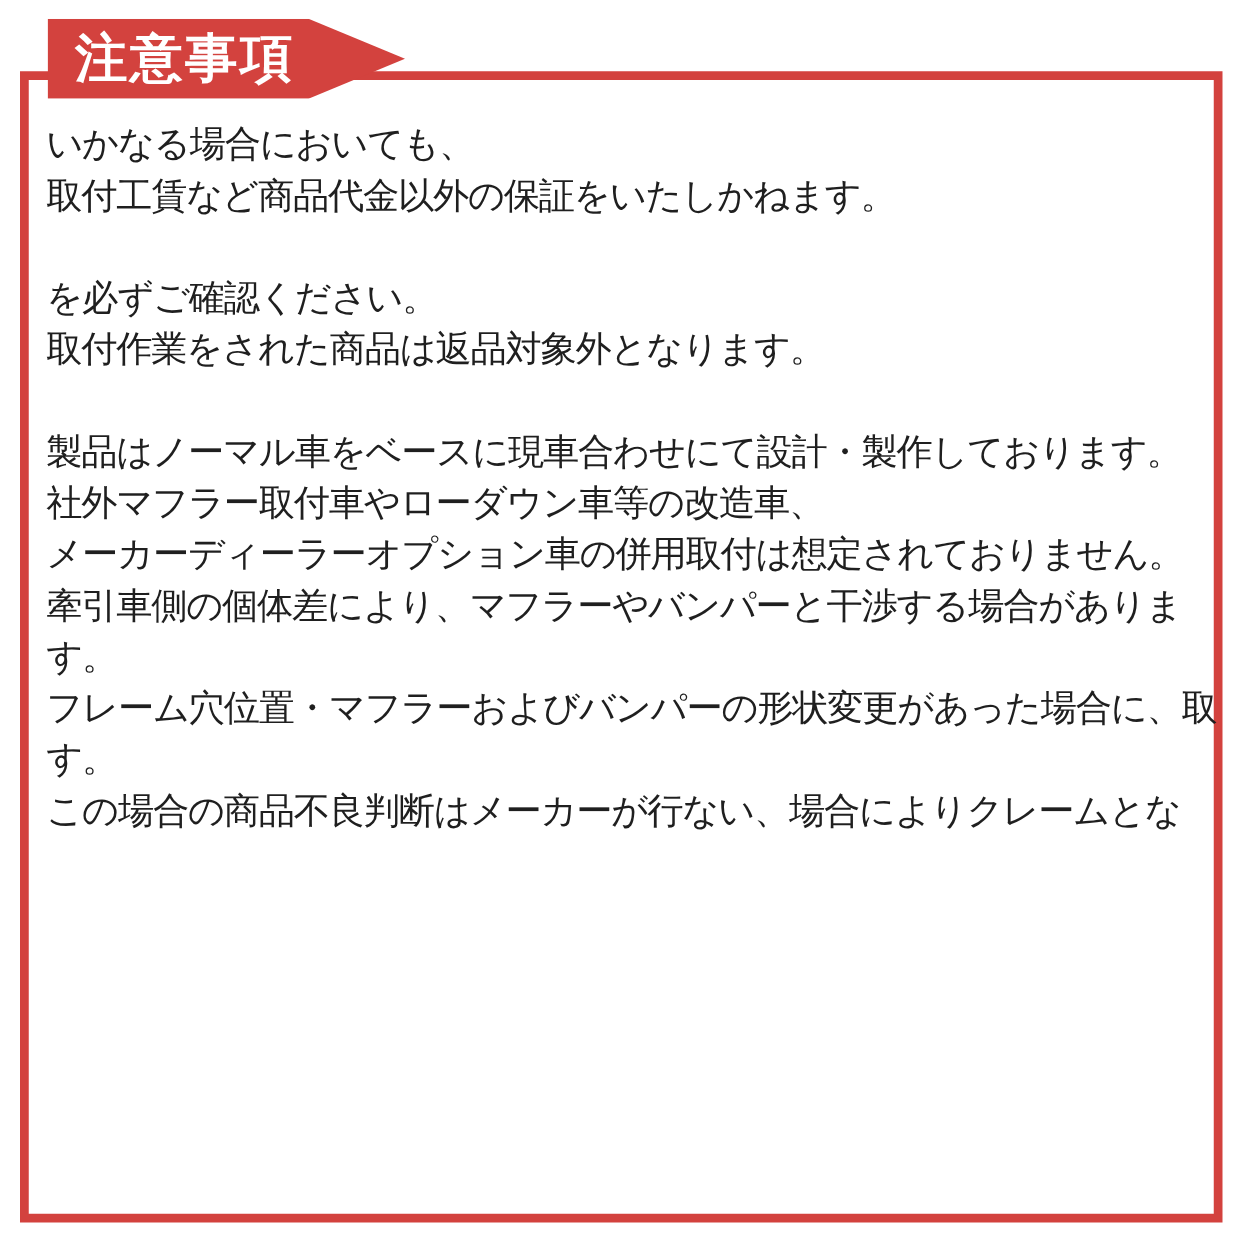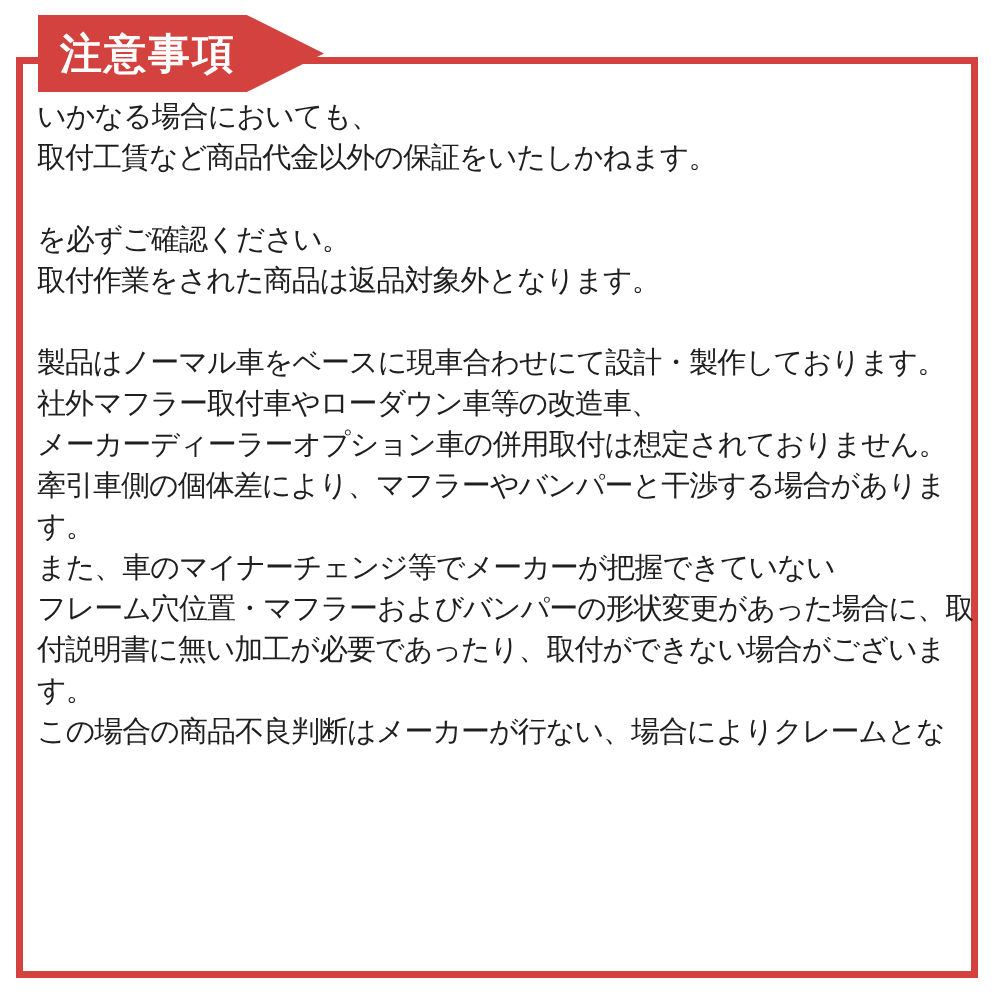--- a/index.html
+++ b/index.html
@@ -30,21 +30,21 @@
     box-sizing:border-box;
     border:7px solid var(--accent);
     z-index:1;
   }
   
   .banner{
     position:absolute;
     left:38px;
     top:15px;
     width:286px;
-    height:77px;
+    height:64px;
     background:var(--accent);
     clip-path:polygon(0% 0%, 73% 0%, 100% 50%, 73% 100%, 0% 100%);
     display:flex;
     align-items:center;
     z-index:2;
   }
   .banner-title{
     color:#ffffff;
     font-size:42px;
     font-weight:700;
@@ -96,21 +96,19 @@
       <span class="line">を必ずご確認ください。</span>
       <span class="line">取付作業をされた商品は返品対象外となります。</span>
     </p>
 
     <p class="para">
       <span class="line">製品はノーマル車をベースに現車合わせにて設計・製作しております。</span>
       <span class="line">社外マフラー取付車やローダウン車等の改造車、</span>
       <span class="line">メーカーディーラーオプション車の併用取付は想定されておりません。</span>
       <span class="line">牽引車側の個体差により、マフラーやバンパーと干渉する場合がありま</span>
       <span class="line">す。</span>
-      <span class="line">また、車のマイナーチェンジ等でメーカーが把握できていない</span>
       <span class="line">フレーム穴位置・マフラーおよびバンパーの形状変更があった場合に、取</span>
-      <span class="line">付説明書に無い加工が必要であったり、取付ができない場合がございま</span>
       <span class="line">す。</span>
       <span class="line">この場合の商品不良判断はメーカーが行ない、場合によりクレームとな</span>
     </p>
 
   </div>
 </div>
 
 </body></html>

